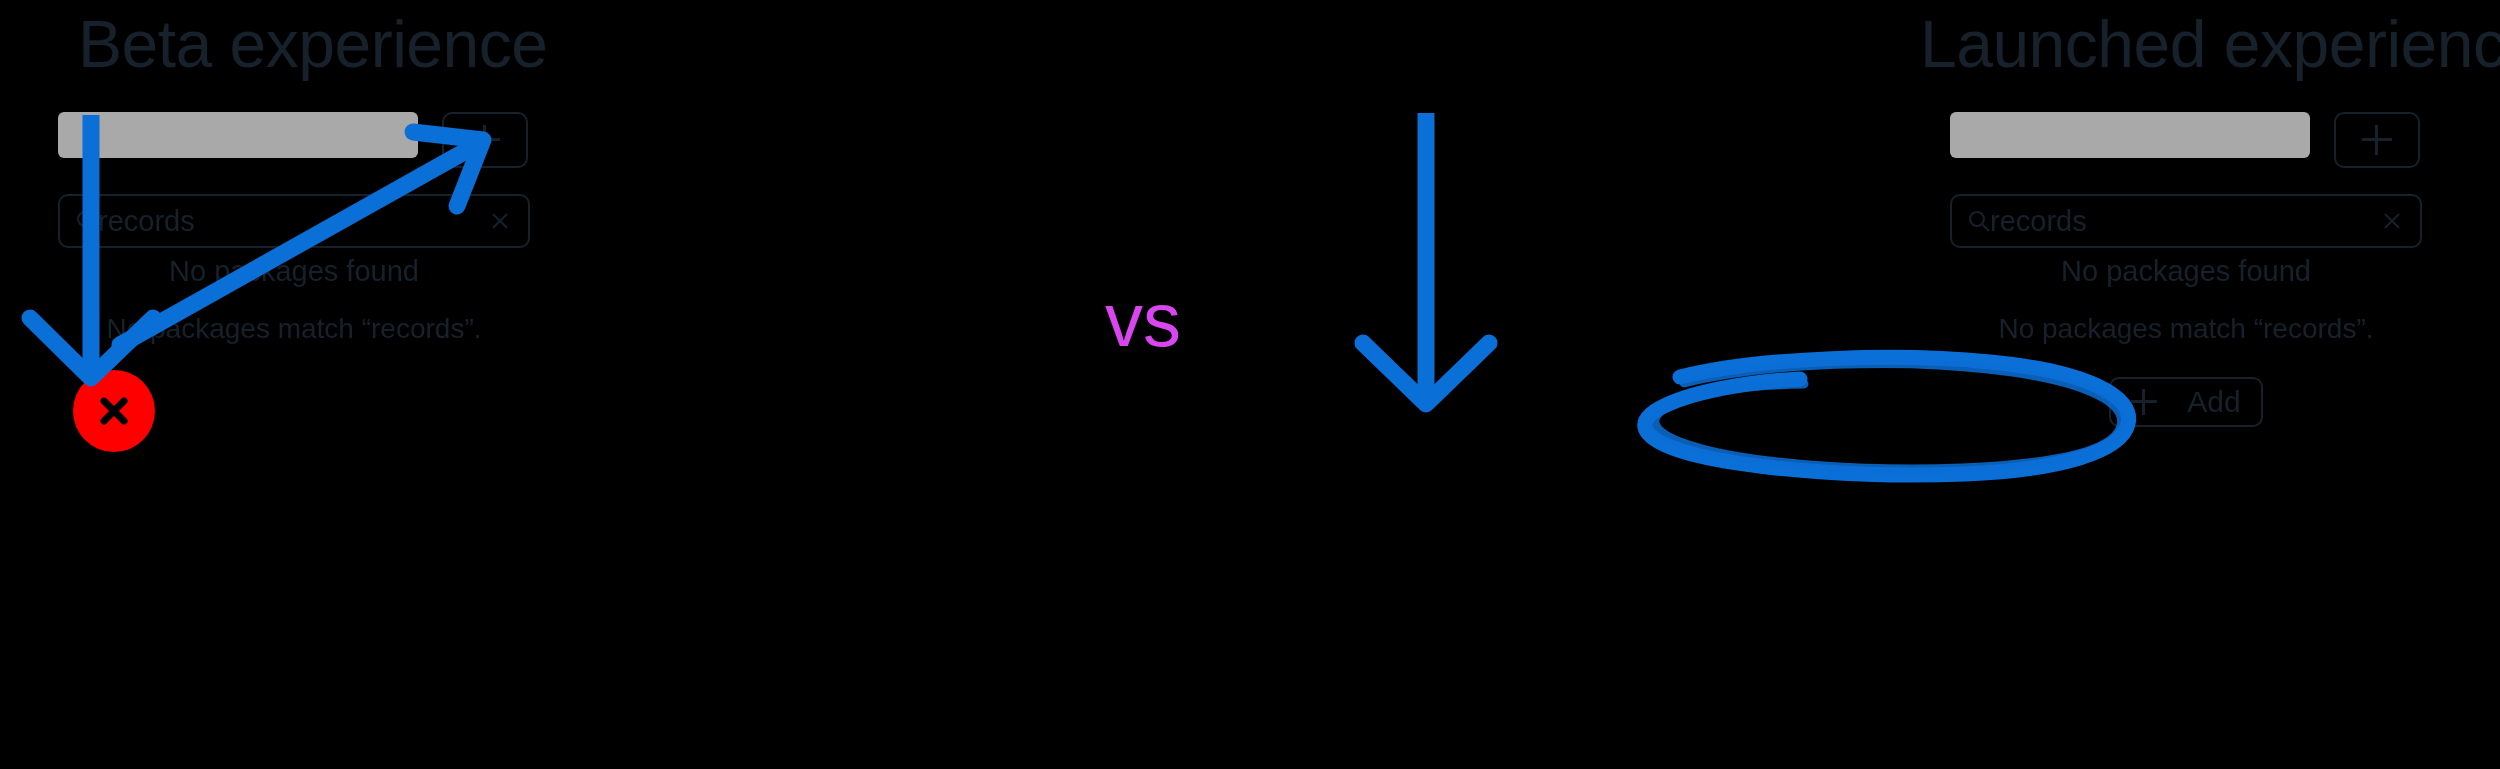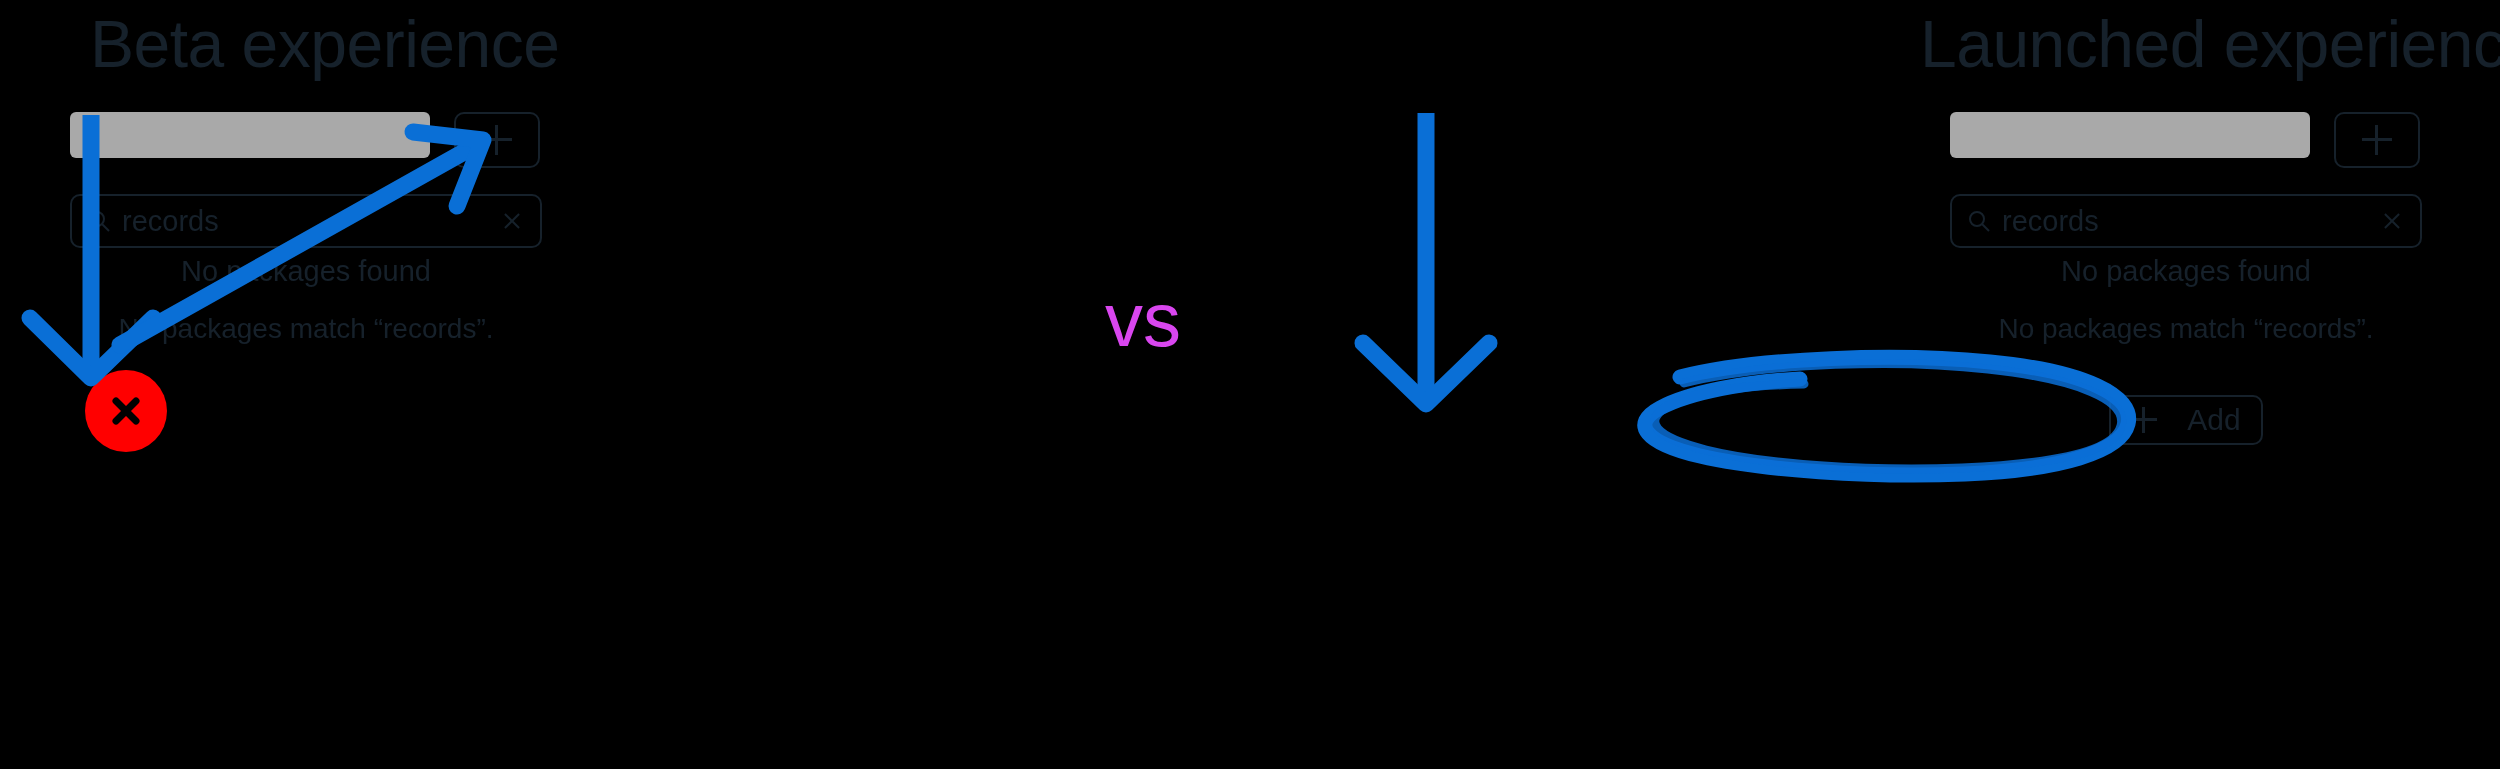--- a/index.html
+++ b/index.html
@@ -5,21 +5,21 @@
   html,body{margin:0;padding:0;background:#000;}
   body{
     width:2500px;height:769px;position:relative;overflow:hidden;
     font-family:"Liberation Sans", sans-serif;
     background:#000000;
   }
   .stage{position:absolute;inset:0;}
 
   
   .panel{position:absolute;top:0;height:769px;}
-  .panel-left{left:12px;width:1140px;}
+  .panel-left{left:0;width:1140px;}
   .panel-right{left:1360px;width:1140px;}
 
   .panel-title{
     position:absolute;top:8px;left:0;width:100%;
     text-align:center;
     font-size:66px;line-height:1.1;
     font-weight:400;
     color:#16212b;
     letter-spacing:-0.5px;
     white-space:nowrap;
@@ -45,21 +45,21 @@
   .plus-glyph::before,.plus-glyph::after{
     content:"";position:absolute;background:#16212b;
   }
   .plus-glyph::before{left:0;top:13px;width:30px;height:3px;}
   .plus-glyph::after{top:0;left:13px;height:30px;width:3px;}
 
   .search-field{
     margin-top:26px;
     width:472px;height:54px;box-sizing:border-box;
     border:2px solid #16212b;border-radius:10px;
-    display:flex;align-items:center;padding:0 16px;gap:12px;
+    display:flex;align-items:center;padding:0 16px;gap:0;
     background:transparent;
   }
   .search-icon{width:22px;height:22px;position:relative;flex:none;}
   .search-icon svg{display:block;}
   .search-value{
     flex:1;font-size:29px;color:#16212b;line-height:1;white-space:nowrap;
   }
   .clear-icon{
     width:24px;height:24px;flex:none;position:relative;
   }
@@ -73,21 +73,21 @@
   .empty-state{
     position:absolute;text-align:center;width:472px;
   }
   .panel-left  .empty-state{left:58px;top:256px;}
   .panel-right .empty-state{left:590px;top:256px;}
 
   .empty-title{font-size:29px;color:#16212b;line-height:1.1;}
   .empty-sub{font-size:28px;color:#16212b;margin-top:26px;line-height:1.1;white-space:nowrap;}
 
   .add-btn{
-    margin:50px auto 0;
+    margin:32px auto 0;
     width:auto;display:inline-flex;align-items:center;gap:30px;
     border:2px solid #16212b;border-radius:10px;
     padding:8px 20px;box-sizing:border-box;background:transparent;
   }
   .add-btn .plus-glyph{width:26px;height:26px;}
   .add-btn .plus-glyph::before{top:11px;width:26px;}
   .add-btn .plus-glyph::after{left:11px;height:26px;}
   .add-label{font-size:30px;color:#16212b;line-height:1;}
 
   

